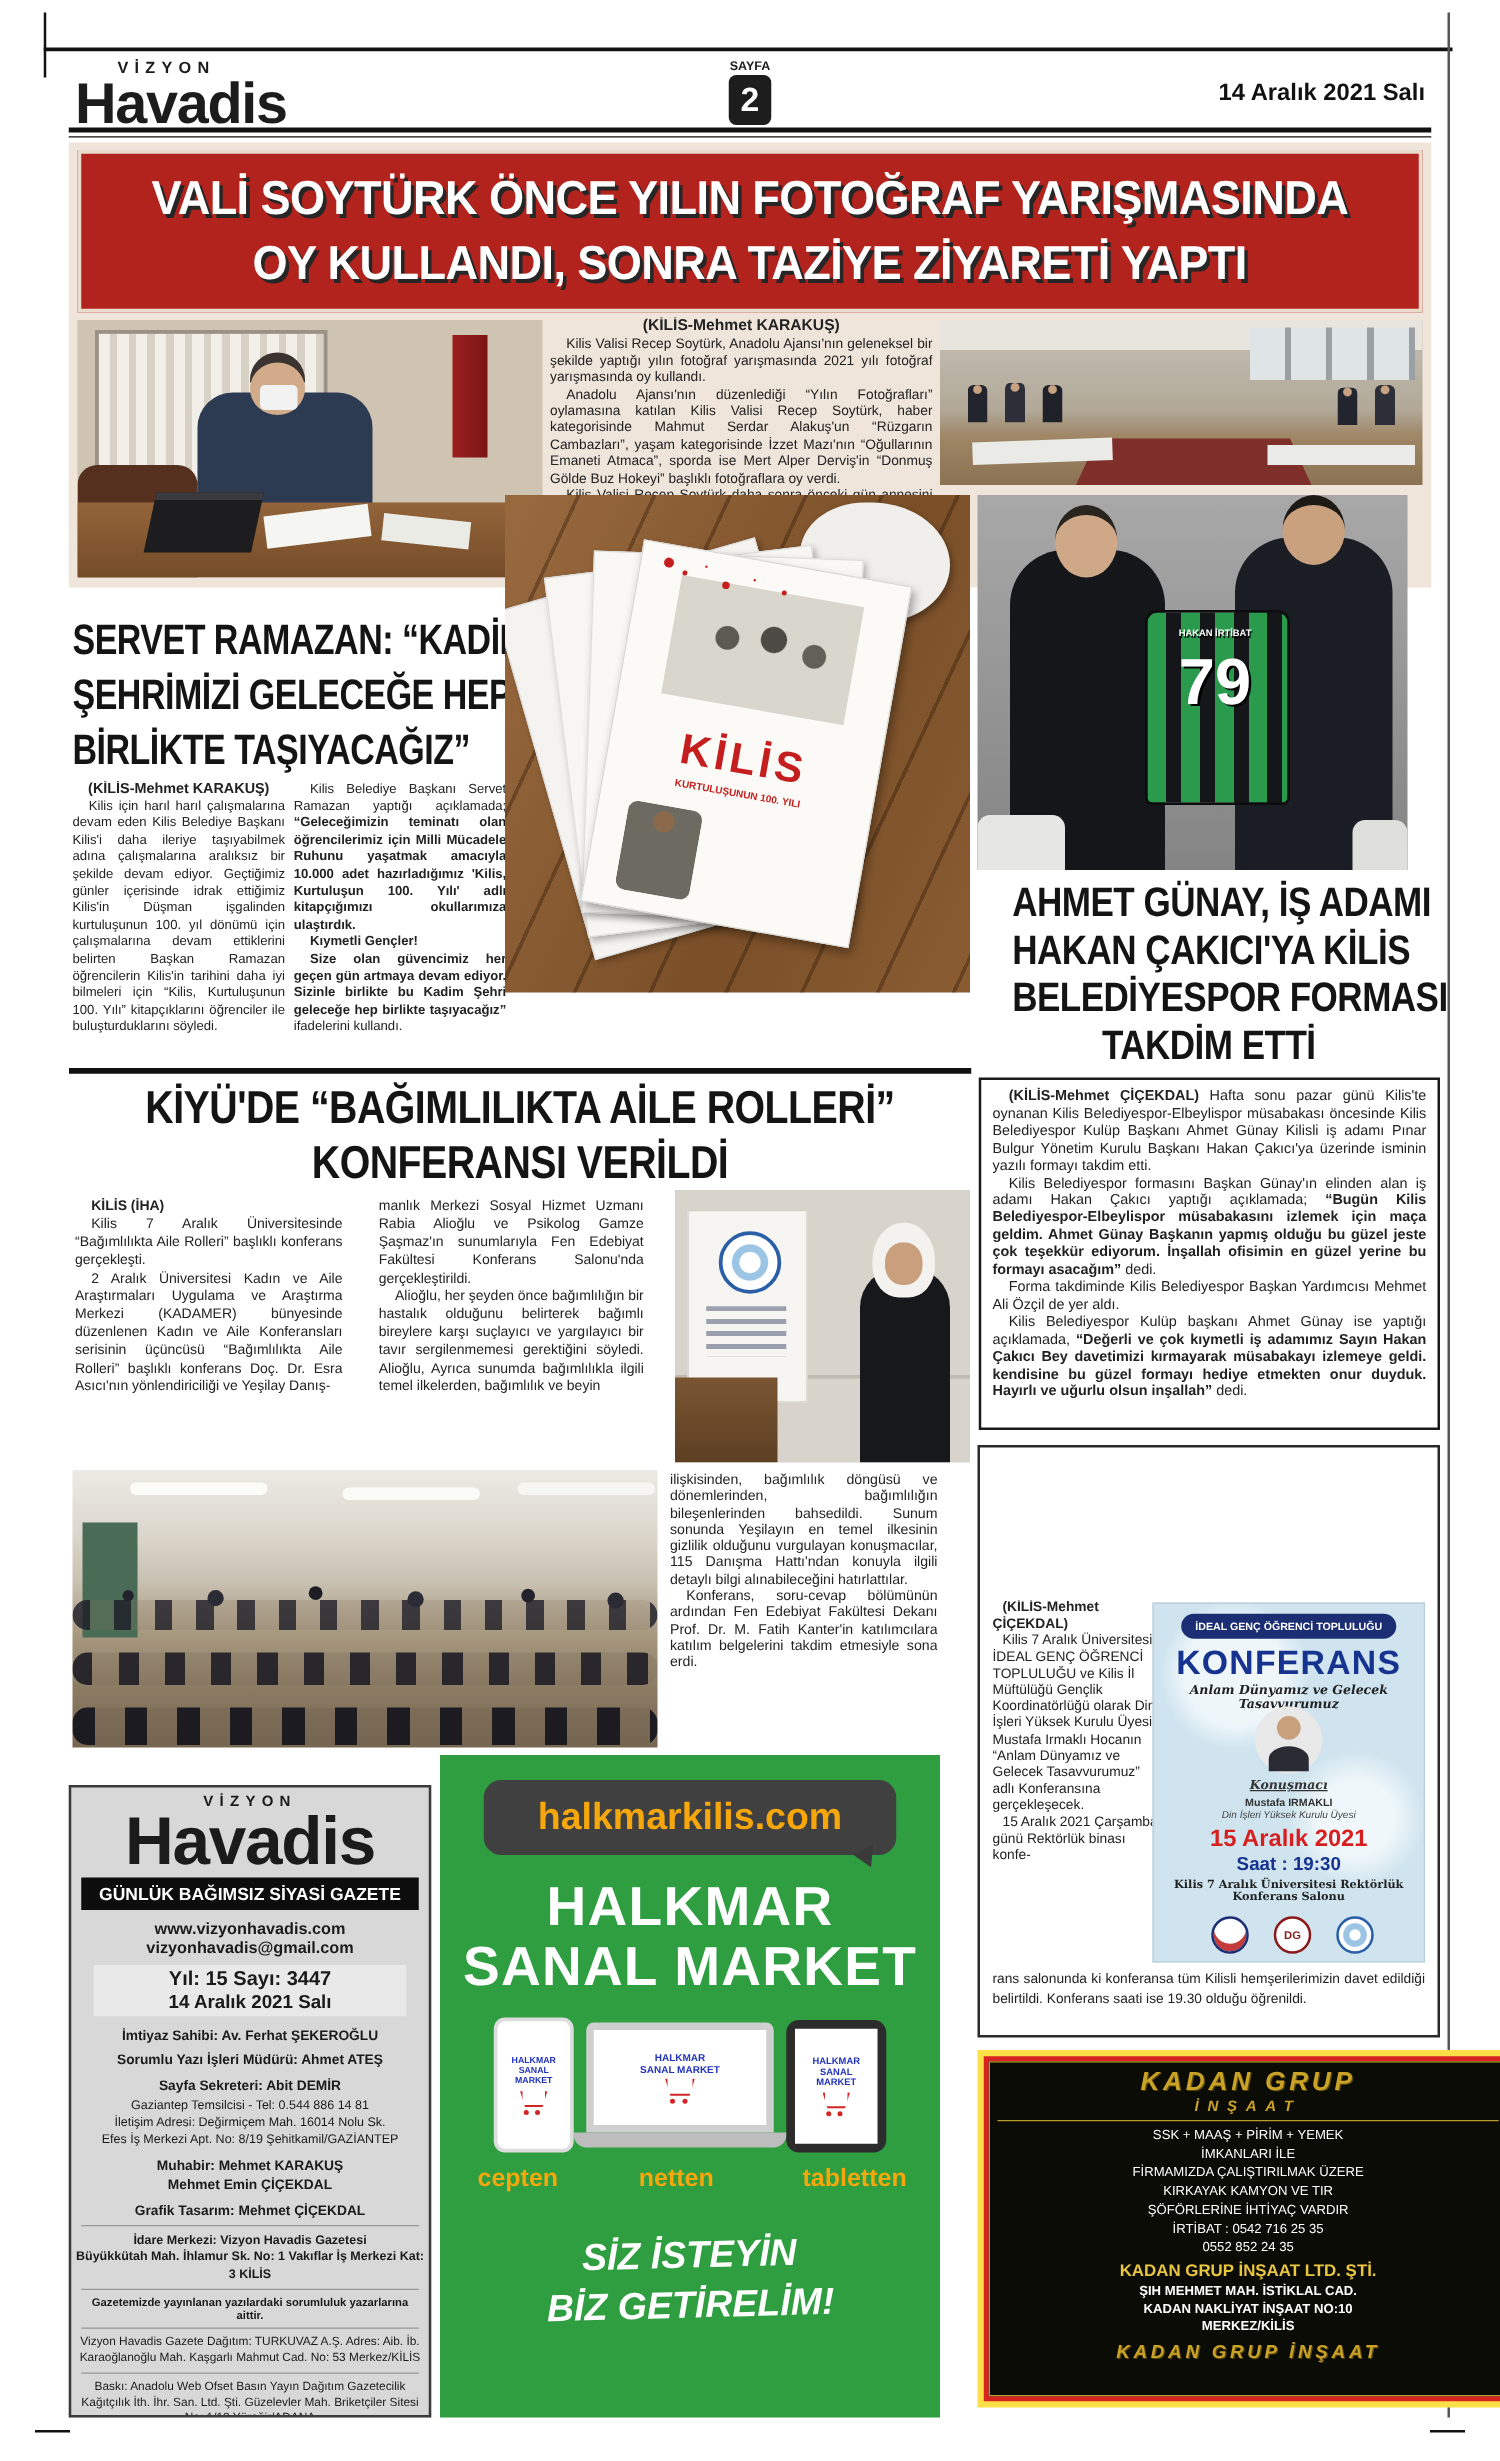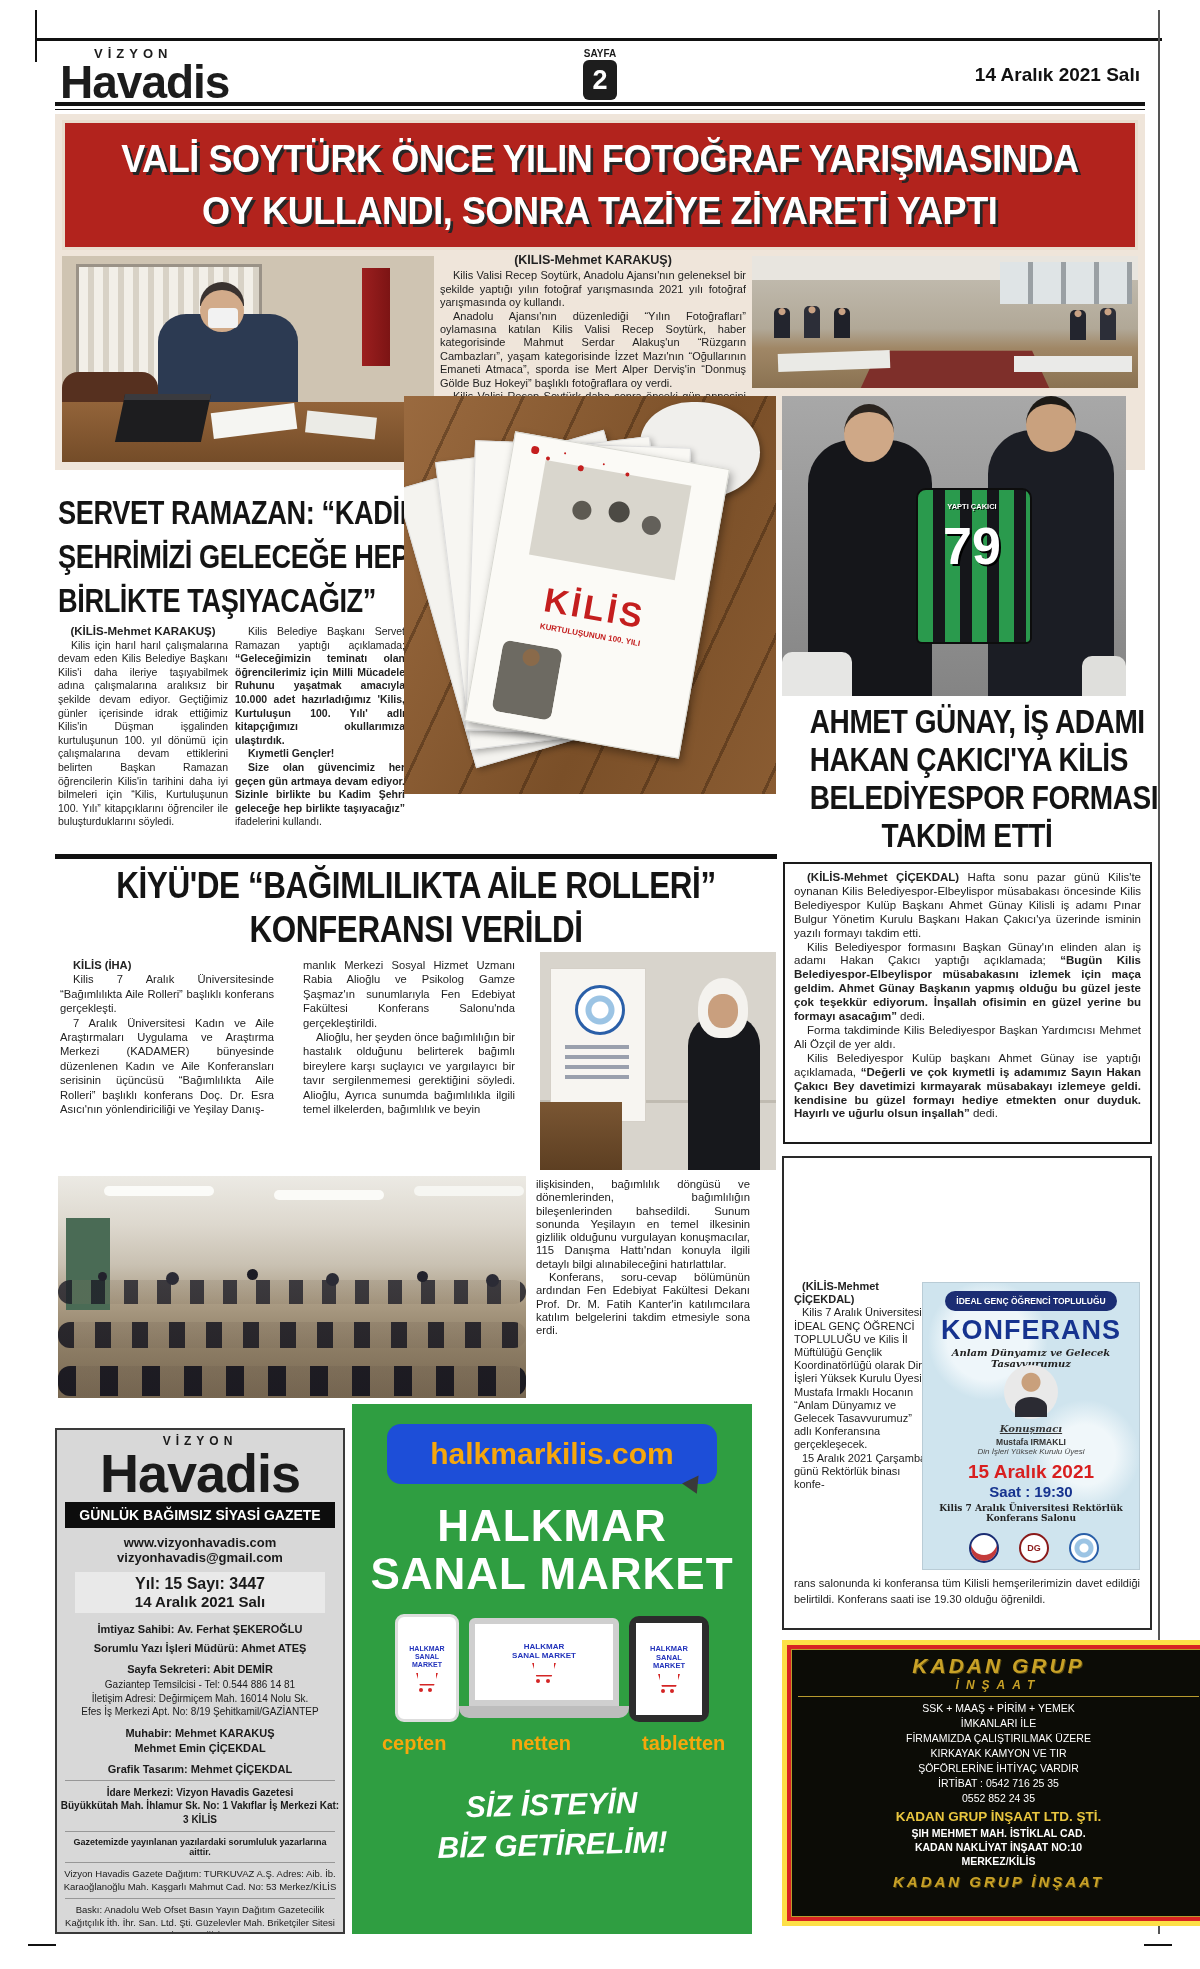--- a/index.html
+++ b/index.html
@@ -110,21 +110,21 @@
     <div style="left:24px;top:206px;width:60px;height:72px;background:radial-gradient(circle at 50% 18%,#8a6a4a 0 8px,transparent 9px),#6d6a62;border-radius:8px"></div>
   </div>
 </div>
 
 <div class="photo" style="left:782px;top:396px;width:344px;height:300px;background:linear-gradient(#a8a8a8,#848484)">
   <div style="left:26px;top:44px;width:124px;height:256px;background:#15161a;border-radius:44px 44px 0 0"></div>
   <div style="left:62px;top:8px;width:50px;height:50px;background:#cfa887;border-radius:50%;border-top:8px solid #2a241f"></div>
   <div style="left:206px;top:34px;width:126px;height:266px;background:#1b1d24;border-radius:44px 44px 0 0"></div>
   <div style="left:244px;top:0;width:50px;height:48px;background:#c9a17e;border-radius:50%;border-top:8px solid #1d1a16"></div>
   <div class="photo" style="left:134px;top:92px;width:112px;height:152px;background:repeating-linear-gradient(90deg,#2a9a4d 0 15px,#15161a 15px 27px);border:2px solid #0d0d0d;border-radius:10px 10px 6px 6px">
-    <div style="left:0;top:12px;width:108px;text-align:center;color:#fff;font-size:7.5px;font-weight:800;text-shadow:1px 1px 0 #000">YAPTI ÇAKICI</div>
+    <div style="left:0;top:12px;width:108px;text-align:center;color:#fff;font-size:7.5px;font-weight:800;text-shadow:1px 1px 0 #000">HAKAN İRTİBAT</div>
     <div style="left:0;top:26px;width:108px;text-align:center;color:#fff;font-size:52px;font-weight:900;text-shadow:2px 2px 0 #000">79</div>
   </div>
   <div style="left:0;top:256px;width:70px;height:44px;background:#e6e6e4;border-radius:10px 10px 0 0"></div>
   <div style="left:300px;top:260px;width:44px;height:40px;background:#dfdfdc;border-radius:10px 10px 0 0"></div>
 </div>
 
 <div class="abs" style="left:782px;top:703px;width:370px;text-align:center">
   <div class="hl ctr" style="font-size:33px;line-height:38px">AHMET GÜNAY, İŞ ADAMI</div>
   <div class="hl ctr" style="font-size:33px;line-height:38px">HAKAN ÇAKICI'YA KİLİS</div>
   <div class="hl ctr" style="font-size:33px;line-height:38px">BELEDİYESPOR FORMASI</div>
@@ -138,21 +138,21 @@
 </div>
 
 <div class="rule" style="left:55px;top:854px;width:722px;height:5px"></div>
 <div class="abs" style="left:55px;top:864px;width:722px;text-align:center">
   <div class="hl ctr" style="font-size:37px;line-height:44px">KİYÜ'DE “BAĞIMLILIKTA AİLE ROLLERİ”</div>
   <div class="hl ctr" style="font-size:37px;line-height:44px">KONFERANSI VERİLDİ</div>
 </div>
 <div class="abs bodytext" style="left:60px;top:958px;width:214px;height:214px;font-size:11.2px;line-height:14.4px">
   <p style="font-weight:bold"><span>KİLİS (İHA)</span></p>
   <p>Kilis 7 Aralık Üniversitesinde “Bağımlılıkta Aile Rolleri” başlıklı konferans gerçekleşti.</p>
-  <p>7 Aralık Üniversitesi Kadın ve Aile Araştırmaları Uygulama ve Araştırma Merkezi (KADAMER) bünyesinde düzenlenen Kadın ve Aile Konferansları serisinin üçüncüsü “Bağımlılıkta Aile Rolleri” başlıklı konferans Doç. Dr. Esra Asıcı'nın yönlendiriciliği ve Yeşilay Danış-</p>
+  <p>2 Aralık Üniversitesi Kadın ve Aile Araştırmaları Uygulama ve Araştırma Merkezi (KADAMER) bünyesinde düzenlenen Kadın ve Aile Konferansları serisinin üçüncüsü “Bağımlılıkta Aile Rolleri” başlıklı konferans Doç. Dr. Esra Asıcı'nın yönlendiriciliği ve Yeşilay Danış-</p>
 </div>
 <div class="abs bodytext" style="left:303px;top:958px;width:212px;height:214px;font-size:11.2px;line-height:14.4px">
   <p class="noindent" style="text-indent:0">manlık Merkezi Sosyal Hizmet Uzmanı Rabia Alioğlu ve Psikolog Gamze Şaşmaz'ın sunumlarıyla Fen Edebiyat Fakültesi Konferans Salonu'nda gerçekleştirildi.</p>
   <p>Alioğlu, her şeyden önce bağımlılığın bir hastalık olduğunu belirterek bağımlı bireylere karşı suçlayıcı ve yargılayıcı bir tavır sergilenmemesi gerektiğini söyledi. Alioğlu, Ayrıca sunumda bağımlılıkla ilgili temel ilkelerden, bağımlılık ve beyin</p>
 </div>
 
 <div class="photo" style="left:540px;top:952px;width:236px;height:218px;background:#d8d4cc">
   <div style="left:0;top:148px;width:236px;height:3px;background:#c0bbb1"></div>
   <div class="photo" style="left:10px;top:16px;width:94px;height:152px;background:#f7f5f1;border:1px solid #d5d0c8">
     <div style="left:24px;top:16px;width:44px;height:44px;border:3px solid #2a5fa8;border-radius:50%;background:radial-gradient(circle,#fff 0 8px,#9cc4e4 9px 14px,#fff 15px)"></div>
@@ -233,21 +233,21 @@
   <div class="mh-hr"></div>
   <div class="prelines" style="font-size:9.5px;line-height:12.5px;padding:0 4px">Vizyon Havadis Gazete Dağıtım: TURKUVAZ A.Ş. Adres: Aib. İb.
 Karaoğlanoğlu Mah. Kaşgarlı Mahmut Cad. No: 53 Merkez/KİLİS</div>
   <div class="mh-hr"></div>
   <div class="prelines" style="font-size:9.5px;line-height:12.5px;padding:0 4px">Baskı: Anadolu Web Ofset Basın Yayın Dağıtım Gazetecilik
 Kağıtçılık İth. İhr. San. Ltd. Şti. Güzelevler Mah. Briketçiler Sitesi
 No: 1/13 Yüreğir/ADANA</div>
 </div>
 
 <div class="abs" style="left:352px;top:1404px;width:400px;height:530px;background:#2f9e41;overflow:hidden;text-align:center">
-  <div style="position:relative;margin:20px auto 0;width:330px;height:60px;background:#1d4ed8;border-radius:14px;display:flex;align-items:center;justify-content:center">
+  <div style="position:relative;margin:20px auto 0;width:330px;height:60px;background:#404040;border-radius:14px;display:flex;align-items:center;justify-content:center">
     <span style="color:#f6a70c;font-size:30px;font-weight:900">halkmarkilis.com</span>
     <span style="position:absolute;right:14px;bottom:-6px;width:0;height:0;border-left:9px solid transparent;border-right:9px solid transparent;border-bottom:16px solid #3a3a3a;transform:rotate(35deg)"></span>
   </div>
   <div style="margin-top:18px;color:#fff;font-size:44px;font-weight:900;line-height:48px;letter-spacing:1px">HALKMAR</div>
   <div style="color:#fff;font-size:44px;font-weight:900;line-height:48px;letter-spacing:1px">SANAL MARKET</div>
   <div style="margin-top:14px;display:flex;justify-content:center;align-items:flex-end;height:110px">
     <div style="width:58px;height:102px;background:#fff;border:3px solid #ddd;border-radius:9px;display:flex;flex-direction:column;align-items:center;justify-content:center">
       <div style="color:#2233bb;font-size:7px;font-weight:800;line-height:8px;width:44px">HALKMAR SANAL MARKET</div>
       <div style="margin-top:4px">
         <div style="width:18px;height:11px;border:2px solid #d42525;border-top:none;clip-path:polygon(0 0,100% 0,82% 100%,18% 100%)"></div>

